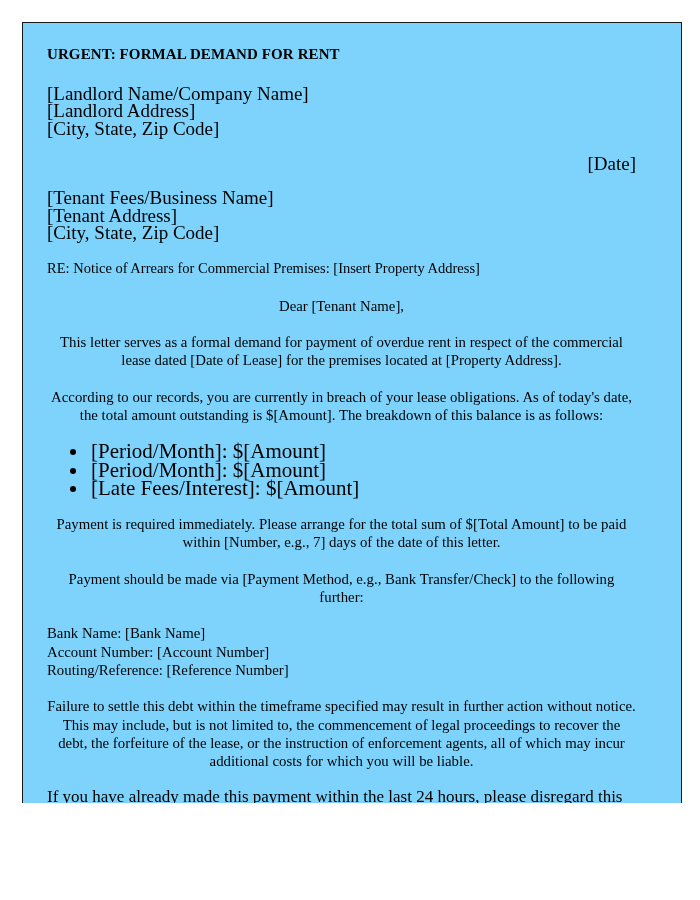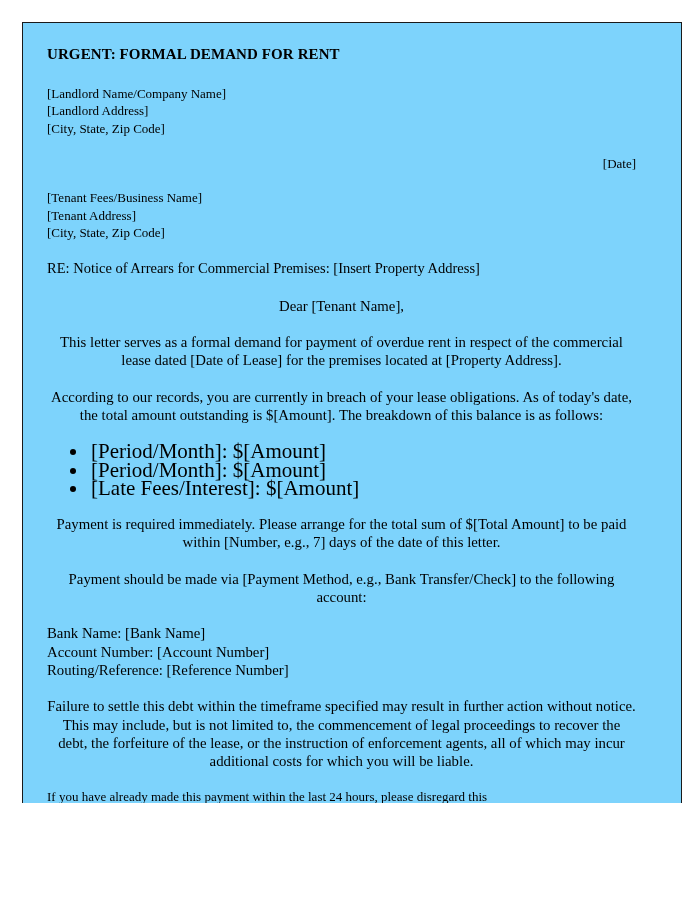--- a/index.html
+++ b/index.html
@@ -38,21 +38,21 @@
 
   .doc-title {
     font-size: 15px;
     font-weight: bold;
     line-height: 1.25;
     margin: 0 0 21px 0;
     letter-spacing: 0.1px;
   }
 
   .addr-block {
-    font-size: 13px;
+    font-size: 19px;
     line-height: 17.6px;
     margin: 0 0 17px 0;
     white-space: pre-line;
   }
 
   .addr-block.date-block {
     margin-bottom: 17px;
     text-align: right;
   }
 
@@ -88,21 +88,21 @@
   }
 
   .bank-block {
     font-size: 14.8px;
     line-height: 18.3px;
     margin: 0 0 18px 0;
     white-space: pre-line;
   }
 
   .clipped-para {
-    font-size: 13px;
+    font-size: 17px;
     line-height: 18.3px;
     margin: 0;
   }
 </style>
 </head>
 <body>
 
 <div class="page-frame">
   <div class="doc-body">
 
@@ -127,21 +127,21 @@
     <p class="para"><span>According to our records, you are currently in breach of your lease obligations. As of today's date, the total amount outstanding is </span><b class="bold-inline">$[Amount]</b><span>. The breakdown of this balance is as follows:</span></p>
 
     <ul class="bullet-list">
       <li>[Period/Month]: $[Amount]</li>
       <li>[Period/Month]: $[Amount]</li>
       <li>[Late Fees/Interest]: $[Amount]</li>
     </ul>
 
     <p class="para"><span>Payment is required immediately. Please arrange for the total sum of </span><b class="bold-inline">$[Total Amount]</b><span> to be paid within [Number, e.g., 7] days of the date of this letter.</span></p>
 
-    <p class="para">Payment should be made via [Payment Method, e.g., Bank Transfer/Check] to the following account:</p>
+    <p class="para">Payment should be made via [Payment Method, e.g., Bank Transfer/Check] to the following further:</p>
 
     <div class="bank-block">Bank Name: [Bank Name]
 Account Number: [Account Number]
 Routing/Reference: [Reference Number]</div>
 
     <p class="para">Failure to settle this debt within the timeframe specified may result in further action without notice. This may include, but is not limited to, the commencement of legal proceedings to recover the debt, the forfeiture of the lease, or the instruction of enforcement agents, all of which may incur additional costs for which you will be liable.</p>
 
     <p class="clipped-para">If you have already made this payment within the last 24 hours, please disregard this</p>
 
   </div>

